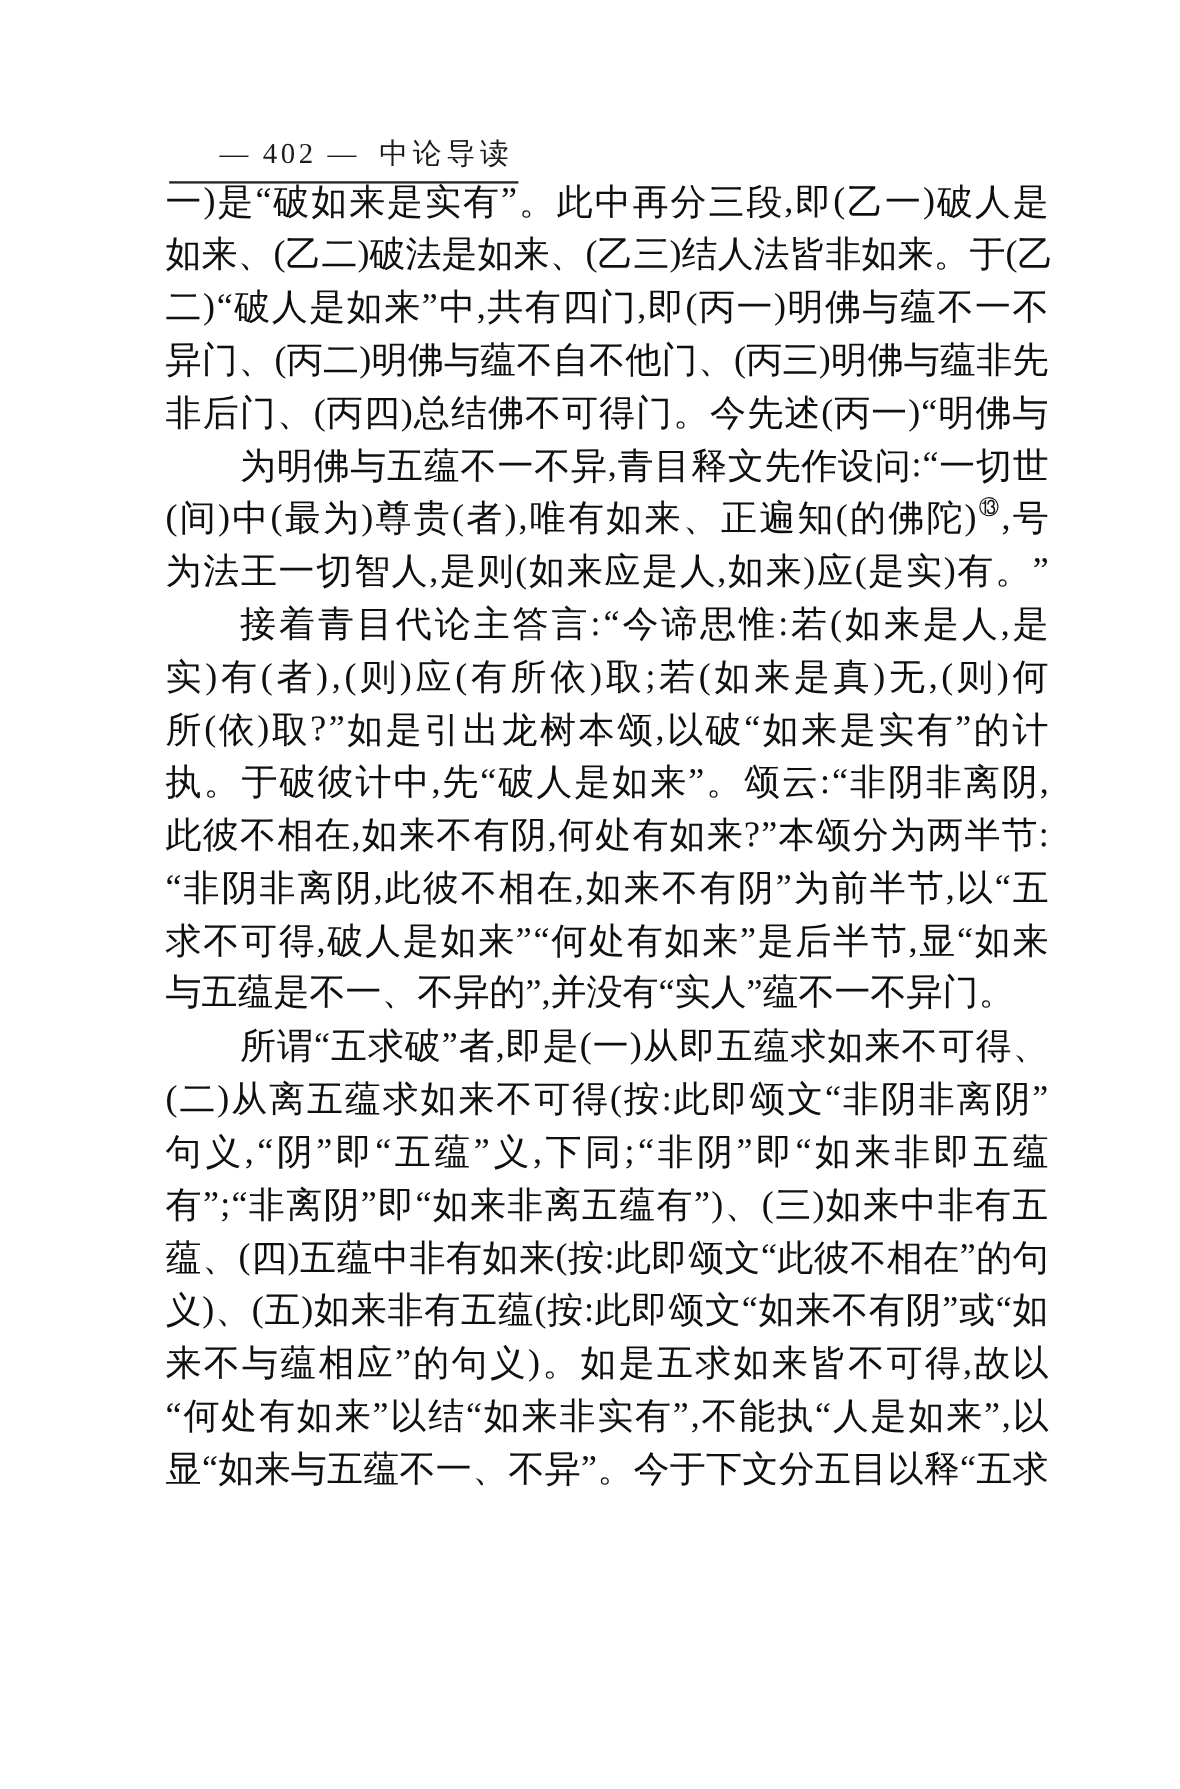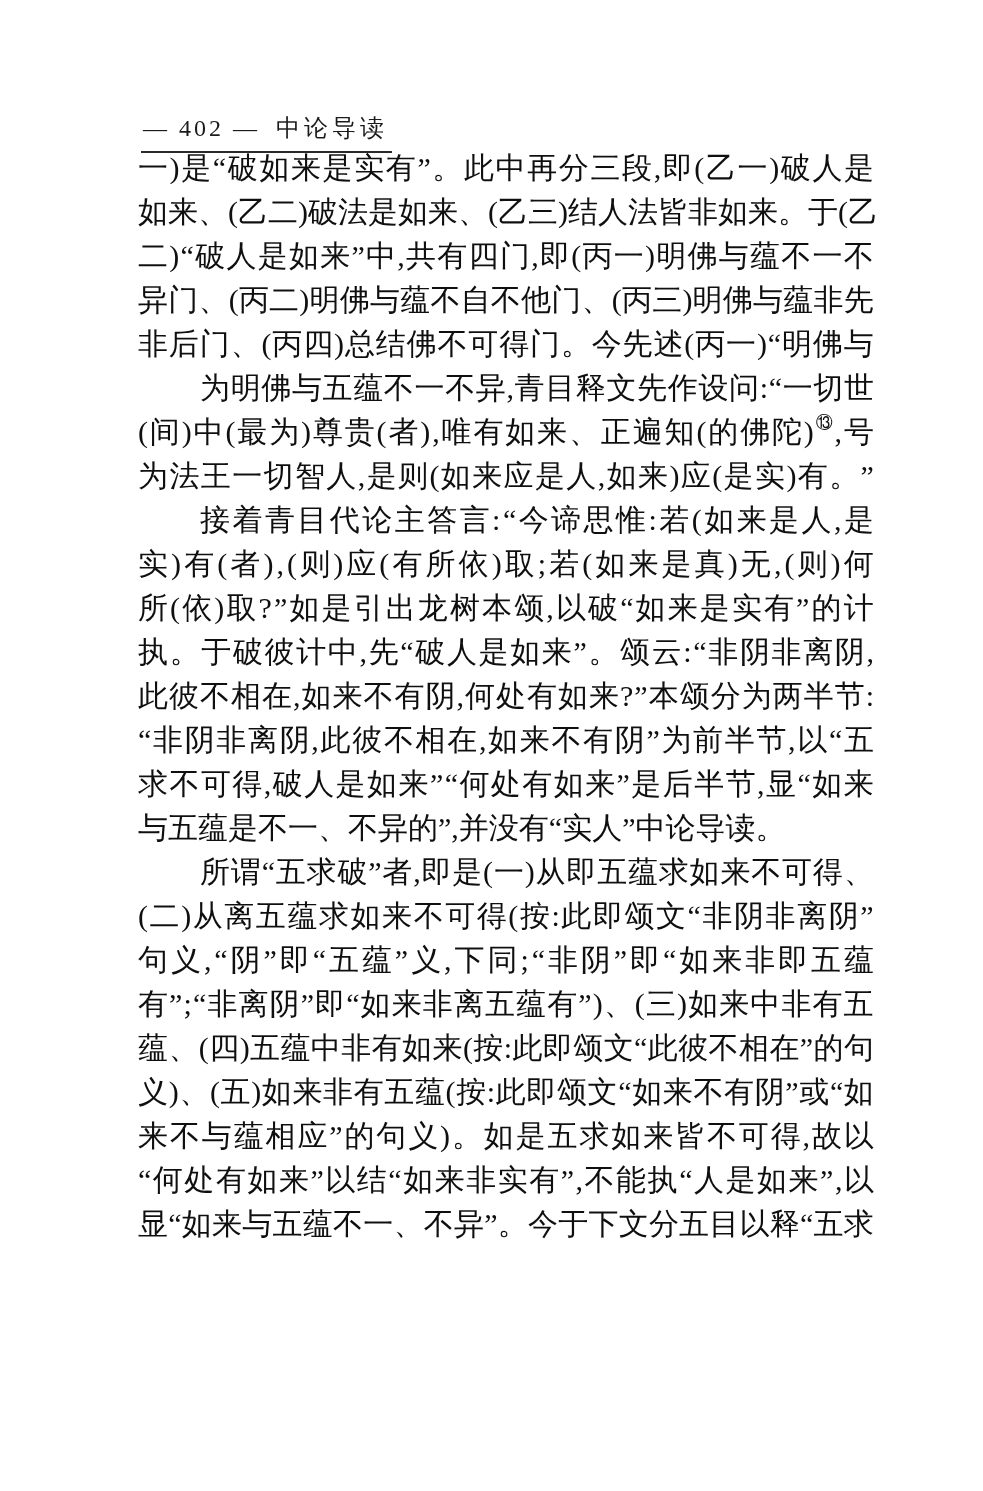--- a/index.html
+++ b/index.html
@@ -18,21 +18,21 @@
     left:141px; top:84px;
     display:inline-flex;
     align-items:baseline;
     gap:16px;
     font-size:24px;
     padding:0 4px 7px 2px;
     border-bottom:2px solid #2a2a2a;
     color:#1b1b1b;
     white-space:nowrap;
   }
-  .running-header .pagenum { letter-spacing:3px; }
+  .running-header .pagenum { letter-spacing:3px;margin-left:40px; }
   .running-header .booktitle { letter-spacing:4px;margin-top:28px; }
   .body-text {
     position:absolute;
     left:138px; top:146px;
     width:736px;
   }
   .line {
     height:44px;
     font-size:30px;
     color:#0f0f0f;
@@ -498,21 +498,21 @@
         <span class="ch">是</span>
         <span class="ch">后</span>
         <span class="ch">半</span>
         <span class="ch">节</span>
         <span class="ch">,</span>
         <span class="ch">显</span>
         <span class="ch">“</span>
         <span class="ch">如</span>
         <span class="ch">来</span>
       </div>
-      <div class="line plain">与五蕴是不一、不异的”,并没有“实人”中论导读。</div>
+      <div class="line plain">与五蕴是不一、不异的”,并没有“实人”蕴不一不异门。</div>
       <div class="line flexjust indent">
         <span class="ch">所</span>
         <span class="ch">谓</span>
         <span class="ch">“</span>
         <span class="ch">五</span>
         <span class="ch">求</span>
         <span class="ch">破</span>
         <span class="ch">”</span>
         <span class="ch">者</span>
         <span class="ch">,</span>

